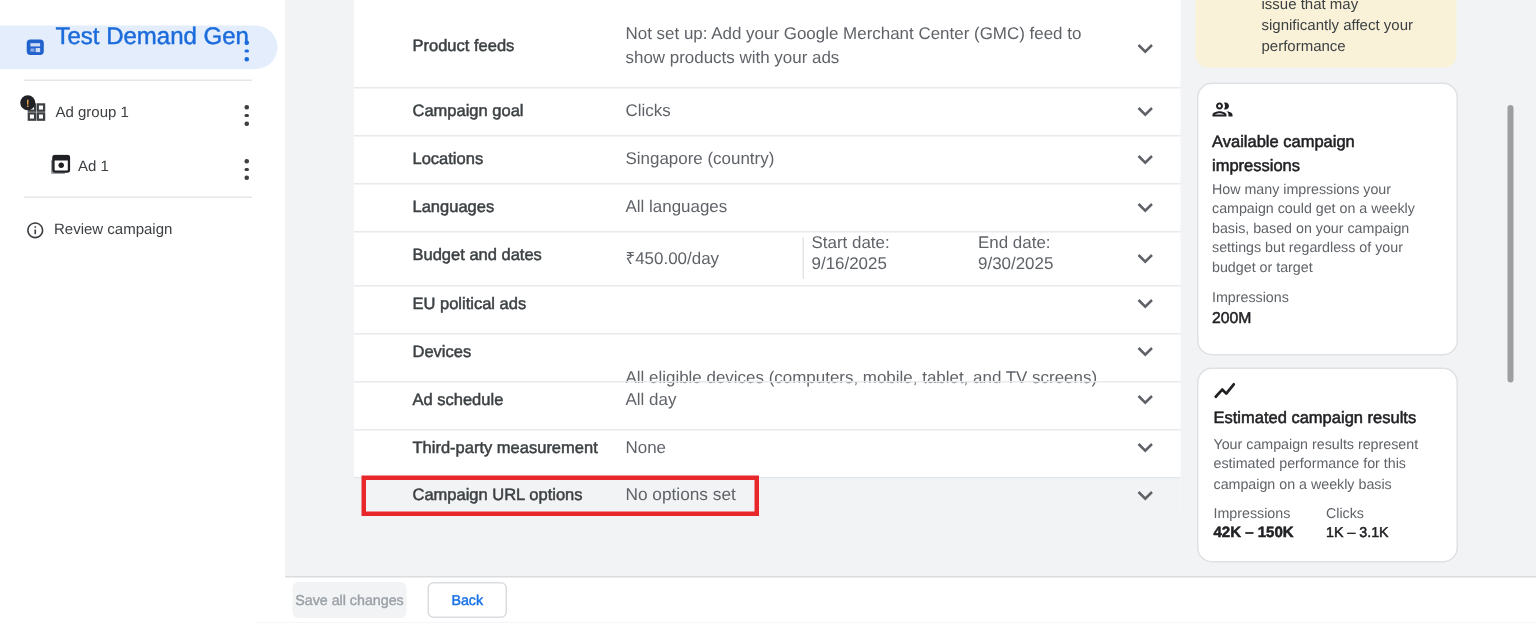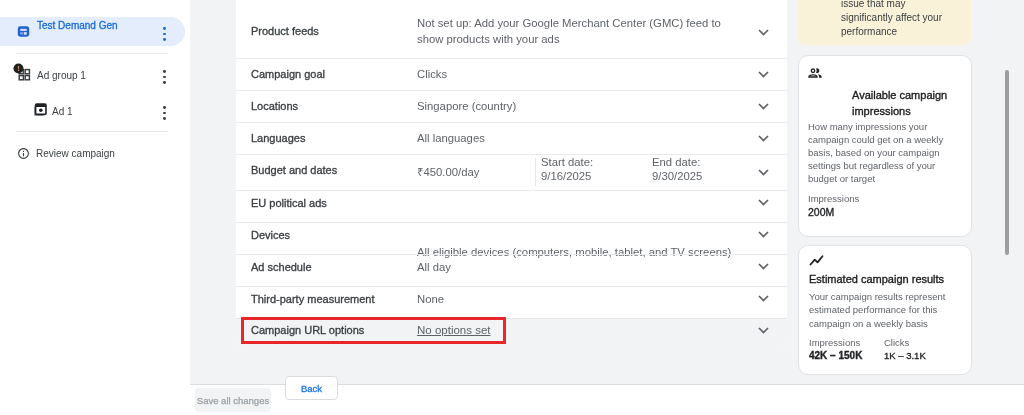--- a/index.html
+++ b/index.html
@@ -1,20 +1,20 @@
 <!DOCTYPE html>
 <html><head>
 <meta charset="utf-8">
 <style>
   * { margin:0; padding:0; box-sizing:border-box; }
   html,body { width:1024px; height:415px; overflow:hidden; background:#f1f3f4;
     font-family:"Liberation Sans",sans-serif; }
   #stage { position:relative; width:1024px; height:415px; }
   .abs { position:absolute; }
-  .lbl { font-size:11px; font-weight:400; -webkit-text-stroke:0.32px #3c4043; color:#3c4043; white-space:nowrap; }
+  .lbl { font-size:11px; font-weight:400; -webkit-text-stroke:0.32px #3c4043; color:#3c4043; white-space:nowrap;margin-left:24px; }
   .val { font-size:11.3px; color:#5f6368; white-space:nowrap; }
   .rowline { border-top:1px solid #e9eaed; }
   .dots { display:flex; flex-direction:column; align-items:center; }
   .dots i { width:2.8px; height:2.8px; border-radius:50%; background:#3c4043; margin:1.3px 0; }
   .card { background:#fff; border:1px solid #dfe1e5; border-radius:10px; }
   .side { font-size:10px; color:#3c4043; white-space:nowrap; }
   .desc { font-size:9.5px; line-height:13.1px; color:#5f6368; white-space:nowrap; }
 </style>
 </head>
 <body>
@@ -22,21 +22,21 @@
 
   <div class="abs" style="left:0;top:0;width:190px;height:415px;background:#fff;"></div>
 
   <div class="abs" style="left:0;top:17px;width:185px;height:29px;background:#e4edfc;border-radius:0 15px 15px 0;"></div>
   <svg class="abs" style="left:17px;top:25px;" width="13" height="13" viewBox="0 0 24 24">
     <rect x="1.5" y="2.5" width="21" height="19" rx="4.5" fill="#2262cd"></rect>
     <rect x="6" y="7" width="12" height="4" fill="#cfdcf5"></rect>
     <rect x="12.5" y="13" width="5.5" height="5" fill="#cfdcf5"></rect>
     <rect x="6" y="13.5" width="5" height="4" fill="#88a9e8"></rect>
   </svg>
-  <div class="abs" style="left:37px;top:17px;height:16px;display:flex;align-items:center;font-size:10px;font-weight:400;-webkit-text-stroke:0.3px #1a6bdb;color:#1a6bdb;text-align:right;">Test Demand Gen</div>
+  <div class="abs" style="left:37px;top:17px;height:16px;display:flex;align-items:center;font-size:16px;font-weight:400;-webkit-text-stroke:0.3px #1a6bdb;color:#1a6bdb;text-align:right;">Test Demand Gen</div>
   <div class="dots abs" style="left:163px;top:26px;">
     <i style="background:#1a6bdb"></i>
       <i style="background:#1a6bdb"></i>
       <i style="background:#1a6bdb"></i>
   </div>
 
   <div class="abs" style="left:16px;top:53px;width:152px;border-top:1px solid #e4e6e9;"></div>
 
   <svg class="abs" style="left:13px;top:63px;" width="18" height="19" viewBox="0 0 18 19">
     <rect x="6.2" y="6.6" width="4.2" height="4.2" fill="none" stroke="#3c4043" stroke-width="1.5"></rect>
@@ -107,21 +107,21 @@
   <div class="abs rowline" style="left:236px;top:254px;width:551px;"></div>
   <div class="abs lbl" style="left:251px;top:261px;">Ad schedule</div>
   <div class="abs val" style="left:417px;top:261px;">All day</div>
 
   <div class="abs rowline" style="left:236px;top:286px;width:551px;"></div>
   <div class="abs lbl" style="left:251px;top:293px;">Third-party measurement</div>
   <div class="abs val" style="left:417px;top:293px;">None</div>
 
   <div class="abs" style="left:236px;top:318px;width:551px;height:30px;background:#f1f3f4;border-top:1px solid #e4e6e9;border-radius:0 0 8px 8px;"></div>
   <div class="abs lbl" style="left:251px;top:324px;">Campaign URL options</div>
-  <div class="abs val" style="left:417px;top:324px;font-size:11.5px;text-decoration:underline;">No options set</div>
+  <div class="abs val" style="left:417px;top:324px;font-size:11.5px;">No options set</div>
 
   <div class="abs" style="left:241px;top:317px;width:265px;height:27px;border:3px solid #e8272b;"></div>
 
   <svg class="abs" style="left:758px;top:29px" width="11" height="7" viewBox="0 0 11 7">
       <path d="M1 1l4.5 4.5L10 1" fill="none" stroke="#5f6368" stroke-width="1.7"></path>
     </svg>
   <svg class="abs" style="left:758px;top:71px" width="11" height="7" viewBox="0 0 11 7">
       <path d="M1 1l4.5 4.5L10 1" fill="none" stroke="#5f6368" stroke-width="1.7"></path>
     </svg>
   <svg class="abs" style="left:758px;top:103px" width="11" height="7" viewBox="0 0 11 7">
@@ -149,35 +149,35 @@
       <path d="M1 1l4.5 4.5L10 1" fill="none" stroke="#5f6368" stroke-width="1.7"></path>
     </svg>
 
   <div class="abs" style="left:797px;top:-60px;width:174px;height:105px;background:#faf2d8;border-radius:8px;"></div>
   <div class="abs" style="left:841px;top:-3px;font-size:10px;line-height:14px;color:#3c4043;white-space:nowrap;">issue that may<br>significantly affect your<br>performance</div>
 
   <div class="card abs" style="left:798px;top:55px;width:174px;height:182px;"></div>
   <svg class="abs" style="left:807px;top:65px;" width="16" height="16" viewBox="0 0 24 24" fill="#202124">
     <path d="M9 13.75c-2.34 0-7 1.17-7 3.5V19h14v-1.75c0-2.33-4.66-3.5-7-3.5zM4.34 17c.84-.58 2.87-1.25 4.66-1.25s3.82.67 4.66 1.25H4.34zM9 12c1.93 0 3.5-1.57 3.5-3.5S10.93 5 9 5 5.5 6.57 5.5 8.5 7.07 12 9 12zm0-5c.83 0 1.5.67 1.5 1.5S9.83 10 9 10s-1.5-.67-1.5-1.5S8.17 7 9 7zm7.04 6.81c1.16.84 1.96 1.96 1.96 3.44V19h4v-1.75c0-2.02-3.5-3.17-5.96-3.44zM15 12c1.93 0 3.5-1.57 3.5-3.5S16.93 5 15 5c-.54 0-1.04.13-1.5.35.63.89 1 1.98 1 3.15s-.37 2.26-1 3.15c.46.22.96.35 1.5.35z"></path>
   </svg>
-  <div class="abs" style="left:852px;top:87px;font-size:11px;font-weight:400;-webkit-text-stroke:0.35px #202124;line-height:16px;color:#202124;">Available campaign<br>impressions</div>
+  <div class="abs" style="left:808px;top:87px;font-size:11px;font-weight:400;-webkit-text-stroke:0.35px #202124;line-height:16px;color:#202124;">Available campaign<br>impressions</div>
   <div class="desc abs" style="left:808px;top:120px;">How many impressions your<br>campaign could get on a weekly<br>basis, based on your campaign<br>settings but regardless of your<br>budget or target</div>
   <div class="abs" style="left:808px;top:193px;font-size:9.5px;color:#5f6368;">Impressions</div>
   <div class="abs" style="left:808px;top:206px;font-size:10.5px;font-weight:400;-webkit-text-stroke:0.32px #202124;color:#202124;">200M</div>
 
   <div class="card abs" style="left:798px;top:245px;width:174px;height:130px;"></div>
   <svg class="abs" style="left:809px;top:253px;" width="15" height="13" viewBox="0 0 15 13">
     <path d="M1.5 11.5 L5.8 6.7 L8.5 9.4 L13.5 3.2" fill="none" stroke="#202124" stroke-width="1.8" stroke-linecap="round" stroke-linejoin="round"></path>
   </svg>
   <div class="abs" style="left:809px;top:273px;font-size:11px;font-weight:400;-webkit-text-stroke:0.35px #202124;color:#202124;white-space:nowrap;">Estimated campaign results</div>
   <div class="desc abs" style="left:809px;top:290px;line-height:13.3px;">Your campaign results represent<br>estimated performance for this<br>campaign on a weekly basis</div>
   <div class="abs" style="left:809px;top:337px;font-size:9.5px;color:#5f6368;">Impressions</div>
   <div class="abs" style="left:884px;top:337px;font-size:9.5px;color:#5f6368;">Clicks</div>
   <div class="abs" style="left:809px;top:350px;font-size:10px;font-weight:700;-webkit-text-stroke:0.32px #202124;color:#202124;">42K – 150K</div>
   <div class="abs" style="left:884px;top:350px;font-size:9.5px;font-weight:400;-webkit-text-stroke:0.32px #202124;color:#202124;">1K – 3.1K</div>
 
   <div class="abs" style="left:1005px;top:70px;width:4px;height:185px;background:#9e9e9e;border-radius:2px;"></div>
 
   <div class="abs" style="left:190px;top:384px;width:834px;height:31px;background:#fff;border-top:1px solid #dadce0;"></div>
   <div class="abs" style="left:195px;top:388px;width:76px;height:24px;background:#f1f3f4;border-radius:4px;display:flex;align-items:center;justify-content:center;font-size:9.5px;font-weight:400;-webkit-text-stroke:0.25px #9aa0a6;color:#9aa0a6;white-space:nowrap;">Save all changes</div>
-  <div class="abs" style="left:285px;top:376px;width:53px;height:24px;background:#fff;border:1px solid #dadce0;border-radius:4px;display:flex;align-items:center;justify-content:center;font-size:9.5px;font-weight:400;-webkit-text-stroke:0.3px #1a73e8;color:#1a73e8;white-space:nowrap;">Back</div>
+  <div class="abs" style="left:285px;top:388px;width:53px;height:24px;background:#fff;border:1px solid #dadce0;border-radius:4px;display:flex;align-items:center;justify-content:center;font-size:9.5px;font-weight:400;-webkit-text-stroke:0.3px #1a73e8;color:#1a73e8;white-space:nowrap;">Back</div>
 
 </div>
 
 </body></html>

